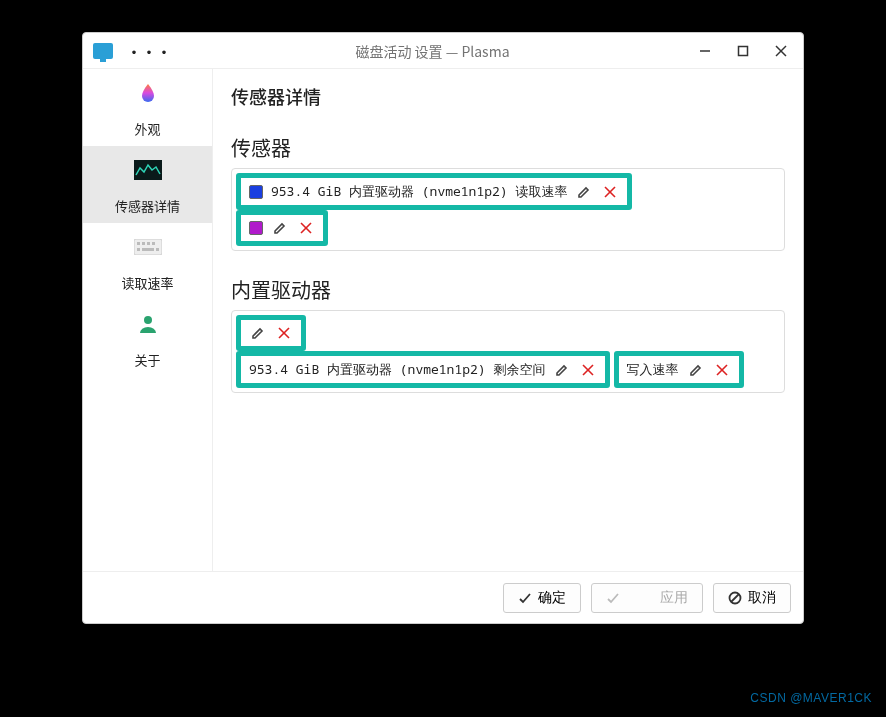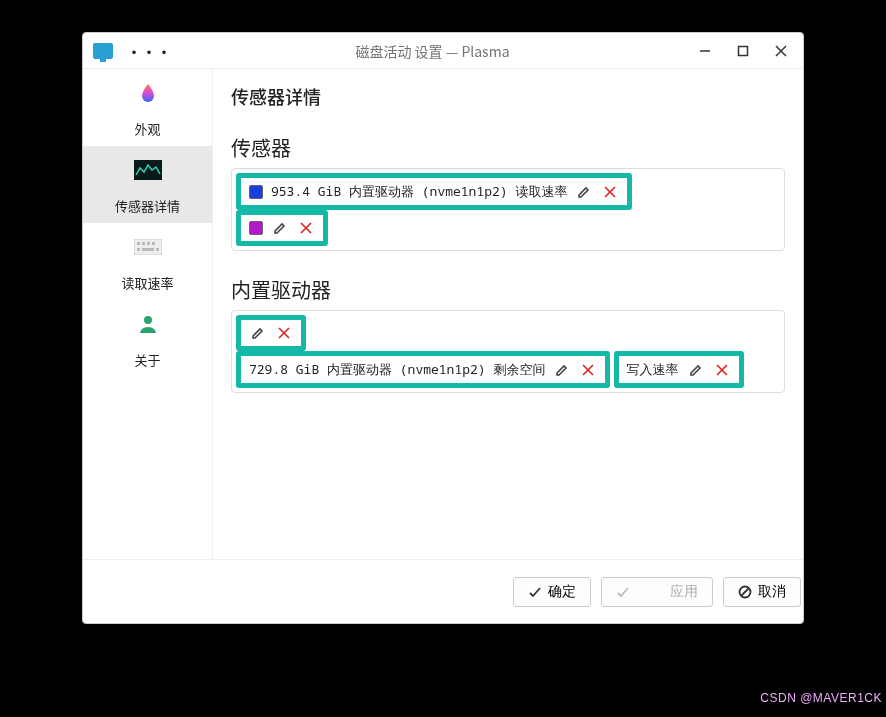--- a/index.html
+++ b/index.html
@@ -93,40 +93,40 @@
 }
 .sensor-label { font-family:"Noto Sans Mono","Consolas",monospace; font-size:13px; }
 .icon-btn {
   width:18px; height:18px; display:flex; align-items:center; justify-content:center; cursor:pointer;
 }
 .icon-btn.edit svg { stroke:#444; }
 .icon-btn.del svg { stroke:#d22; }
 .icon-btn svg { width:14px; height:14px; fill:none; stroke-width:1.6; }
 
 .footer {
-  height:64px;
+  height:52px;
   border-top:1px solid #eee;
   display:flex;
   align-items:center;
   justify-content:flex-end;
   gap:10px;
-  padding:0 2px;
+  padding:0 12px;
 }
 .btn {
   display:flex; align-items:center; gap:6px;
   border:1px solid #ccc; border-radius:3px;
   background:#fdfdfd; padding:5px 14px; font-size:14px;
   cursor:pointer;
 }
 .btn[disabled] { color:#aaa; cursor:default;gap:40px; }
 .btn svg { width:14px; height:14px; stroke:#333; fill:none; stroke-width:1.8; }
 .btn[disabled] svg { stroke:#bbb; }
 
 .watermark {
-  position:absolute; bottom:12px; right:4px; color:#f0abfc; font-size:12px; letter-spacing:.5px;
+  position:absolute; bottom:12px; right:14px; color:#0369a1; font-size:12px; letter-spacing:.5px;
   font-family: Arial, sans-serif;
 }
 </style>
 </head>
 <body>
 
 <div class="window">
 
   <div class="titlebar">
     <div class="left-controls">
@@ -261,21 +261,21 @@
             <span class="icon-btn del">
                 <svg viewBox="0 0 14 14">
                   <line x1="2" y1="2" x2="12" y2="12"></line>
                   <line x1="12" y1="2" x2="2" y2="12"></line>
                 </svg>
               </span>
           </div>
         </div>
         <div>
           <div class="sensor-row">
-            <span class="sensor-label">729.8 GiB 内置驱动器 (nvme1n1p2) 剩余空间</span>
+            <span class="sensor-label">953.4 GiB 内置驱动器 (nvme1n1p2) 剩余空间</span>
             <span class="icon-btn edit">
                 <svg viewBox="0 0 14 14">
                   <path d="M2 12 L2 10 L9 3 L11 5 L4 12 Z"></path>
                 </svg>
               </span>
             <span class="icon-btn del">
                 <svg viewBox="0 0 14 14">
                   <line x1="2" y1="2" x2="12" y2="12"></line>
                   <line x1="12" y1="2" x2="2" y2="12"></line>
                 </svg>

